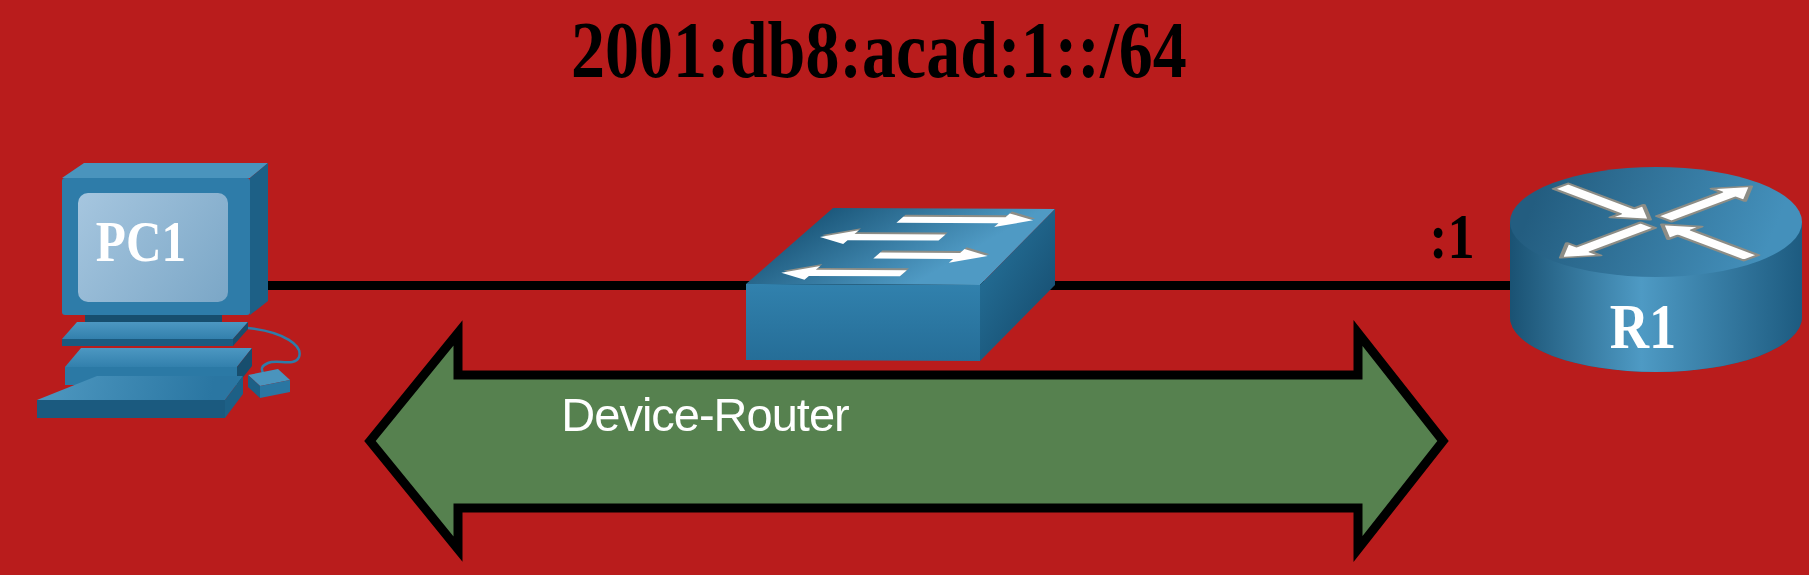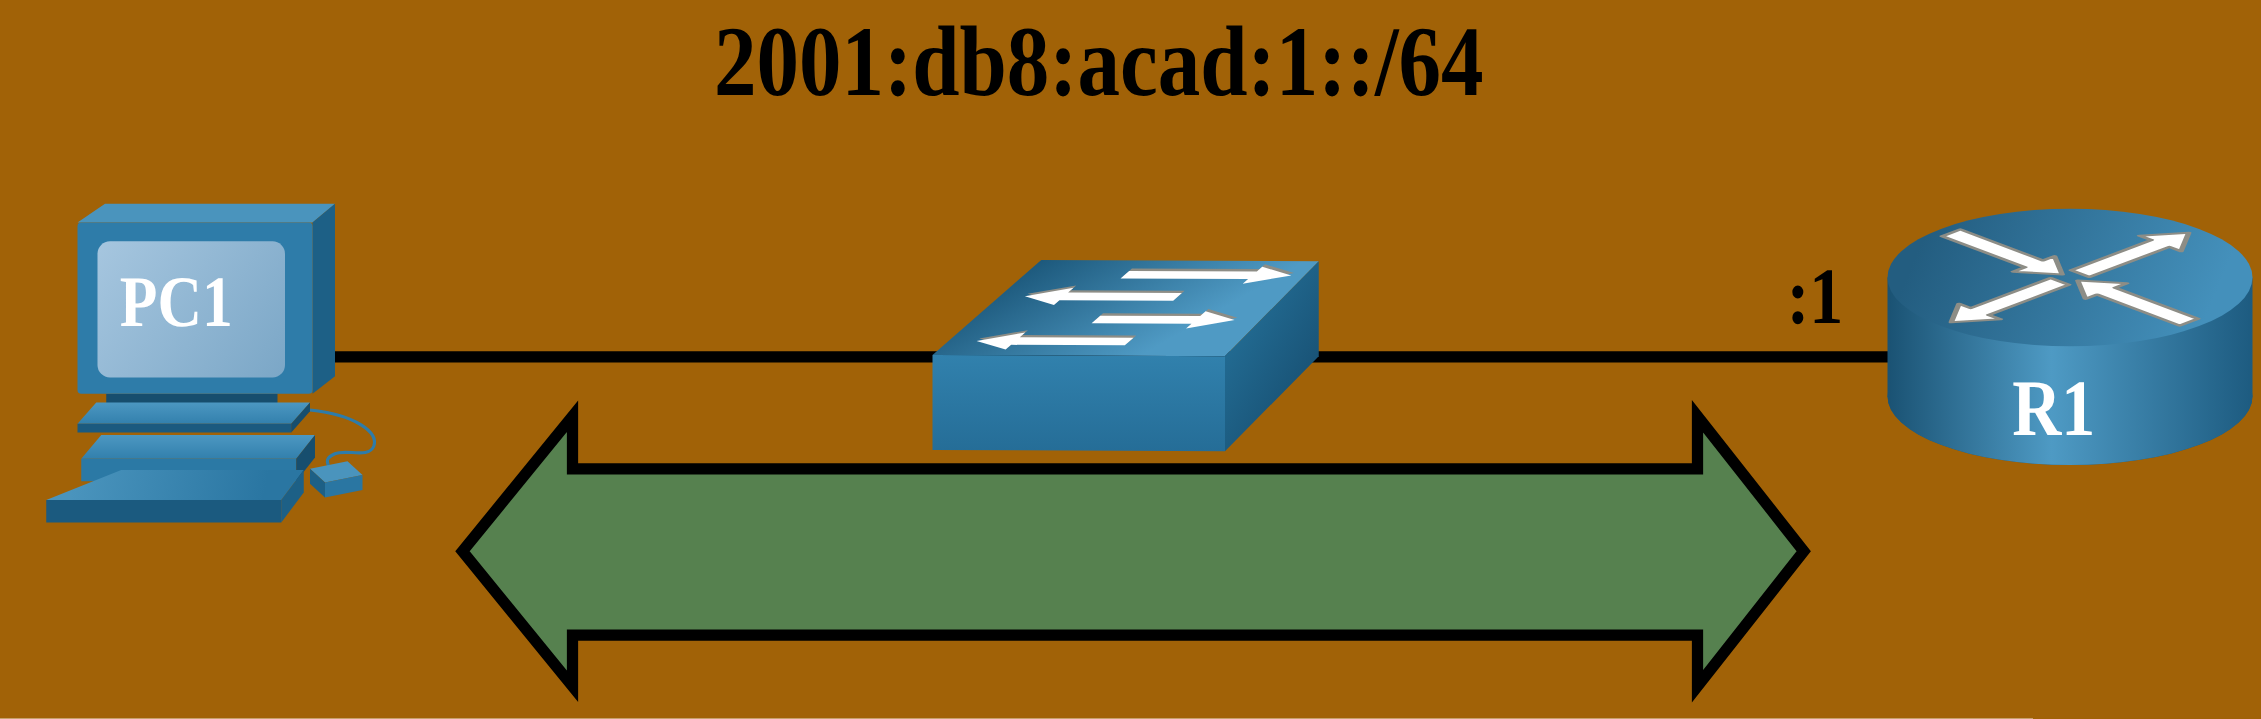--- a/index.html
+++ b/index.html
@@ -1,20 +1,20 @@
 <!DOCTYPE html>
 <html><head>
 <meta charset="utf-8">
 <style>
   html, body { margin: 0; padding: 0; background: #ffffff; }
   #stage {
     position: relative;
     width: 1809px;
     height: 575px;
-    background: #a16207;
+    background: #b91c1c;
     overflow: hidden;
     font-family: "Liberation Sans", sans-serif;
   }
   #topology-svg { position: absolute; left: 0; top: 0; }
   .lbl { position: absolute; white-space: nowrap; }
   .lbl-title {
     left: 879px; top: 10px;
     font-family: "Liberation Serif", serif;
     font-weight: bold;
     font-size: 80px;
@@ -183,15 +183,16 @@
     </g>
 
     <path d="M 370 441 L 458 333 L 458 375 L 1358 375 L 1358 333 L 1443 441 L 1358 549 L 1358 508 L 458 508 L 458 549 Z" fill="#56814f" stroke="#000000" stroke-width="9" stroke-linejoin="miter"></path>
   </svg>
 
   <div class="lbl lbl-title">2001:db8:acad:1::/64</div>
   <div class="lbl lbl-pc1">PC1</div>
   <div class="lbl lbl-if">:1</div>
   <div class="lbl lbl-r1">R1</div>
   <div class="lbl lbl-arrowtext">
+    <div>Device-Router</div>
   </div>
 
 </div>
 
 </body></html>

